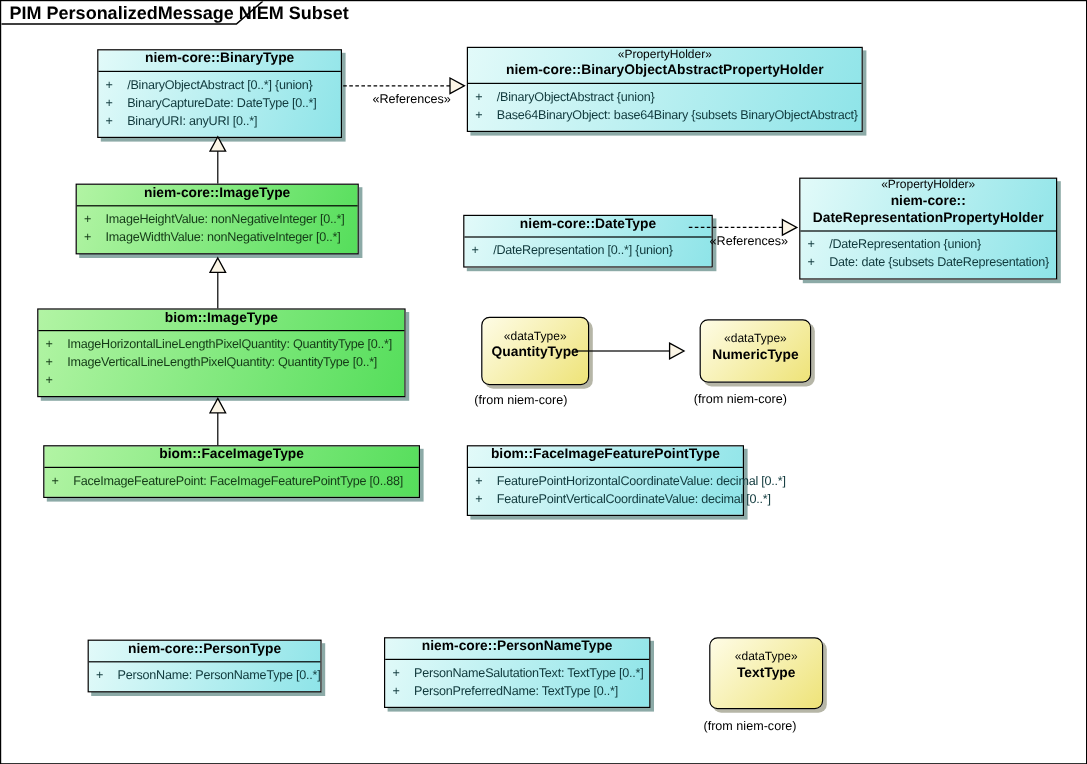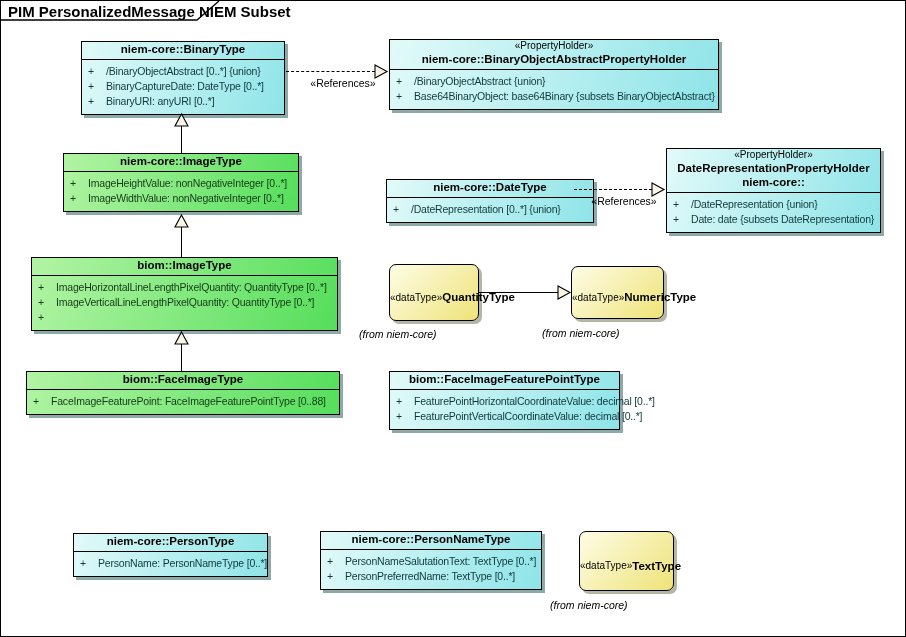--- a/index.html
+++ b/index.html
@@ -27,26 +27,26 @@
   .box .stereo { font-size:10px; font-weight:normal; line-height:12px; }
   .box .attrs { padding:4px 6px 5px 6px; }
   .attr { display:flex; line-height:15px; font-size:10.5px; letter-spacing:-0.2px; color:#10393c; white-space:nowrap; }
   .green .attr { color:#143a17; }
   .attr .vis { width:9px; margin-right:9px; flex:none; }
   
   .dt-box {
     position:absolute; border:1px solid #000; border-radius:7px; box-sizing:border-box;
     background:linear-gradient(135deg,#fefce6 0%,#eee378 100%);
     box-shadow:3px 3px 0 rgba(110,110,80,0.5);
-    display:flex; flex-direction:row; align-items:center; justify-content:flex-start;
-    padding-top:9px; text-align:center;
+    display:flex; flex-direction:column; align-items:center; justify-content:flex-start;
+    padding-top:9px; text-align:center;margin-left:12px;
   }
   .dt-box .stereo { font-size:10px; line-height:13px; color:#000; }
   .dt-box .dt-name { font-size:11.5px; font-weight:bold; color:#000; line-height:14px; }
-  .from-label { position:absolute; font-size:10.5px; font-style:italic; color:#000; text-align:left; }
+  .from-label { position:absolute; font-size:10.5px; color:#000; text-align:center; }
   
   .vline { position:absolute; width:0; border-left:1px solid #000; }
   .hline { position:absolute; height:0; border-top:1px solid #000; }
   .dline { position:absolute; height:0; border-top:1px dashed #000; }
   .tri { position:absolute; overflow:visible; }
   .conn-label { position:absolute; font-size:10.5px; color:#000; text-align:center; white-space:nowrap;padding-left:12px; }
 </style>
 </head>
 <body>
 
@@ -112,22 +112,22 @@
       <div class="attr">
           <span class="vis">+</span>
           <span>/DateRepresentation [0..*] {union}</span>
         </div>
     </div>
   </div>
 
   <div class="box cyan" style="left:665px;top:147px;width:215px">
     <div class="hdr">
       <div class="stereo">«PropertyHolder»</div>
+      <div>niem-core::</div>
       <div>DateRepresentationPropertyHolder</div>
-      <div>niem-core::</div>
     </div>
     <div class="attrs">
       <div class="attr">
           <span class="vis">+</span>
           <span>/DateRepresentation {union}</span>
         </div>
       <div class="attr">
           <span class="vis">+</span>
           <span>Date: date {subsets DateRepresentation}</span>
         </div>
@@ -156,21 +156,21 @@
     <div class="dt-name">QuantityType</div>
   </div>
   <div class="from-label" style="left:358px;top:327px;width:150px">(from niem-core)</div>
 
   <div class="dt-box" style="left:570px;top:265px;width:93px;height:53px">
     <div class="stereo">«dataType»</div>
     <div class="dt-name">NumericType</div>
   </div>
   <div class="from-label" style="left:541px;top:326px;width:150px">(from niem-core)</div>
 
-  <div class="box green" style="left:25px;top:370px;width:314px">
+  <div class="box green" style="left:35px;top:370px;width:314px">
     <div class="hdr">biom::FaceImageType</div>
     <div class="attrs">
       <div class="attr">
           <span class="vis">+</span>
           <span>FaceImageFeaturePoint: FaceImageFeaturePointType [0..88]</span>
         </div>
     </div>
   </div>
 
   <div class="box cyan" style="left:388px;top:370px;width:231px">

